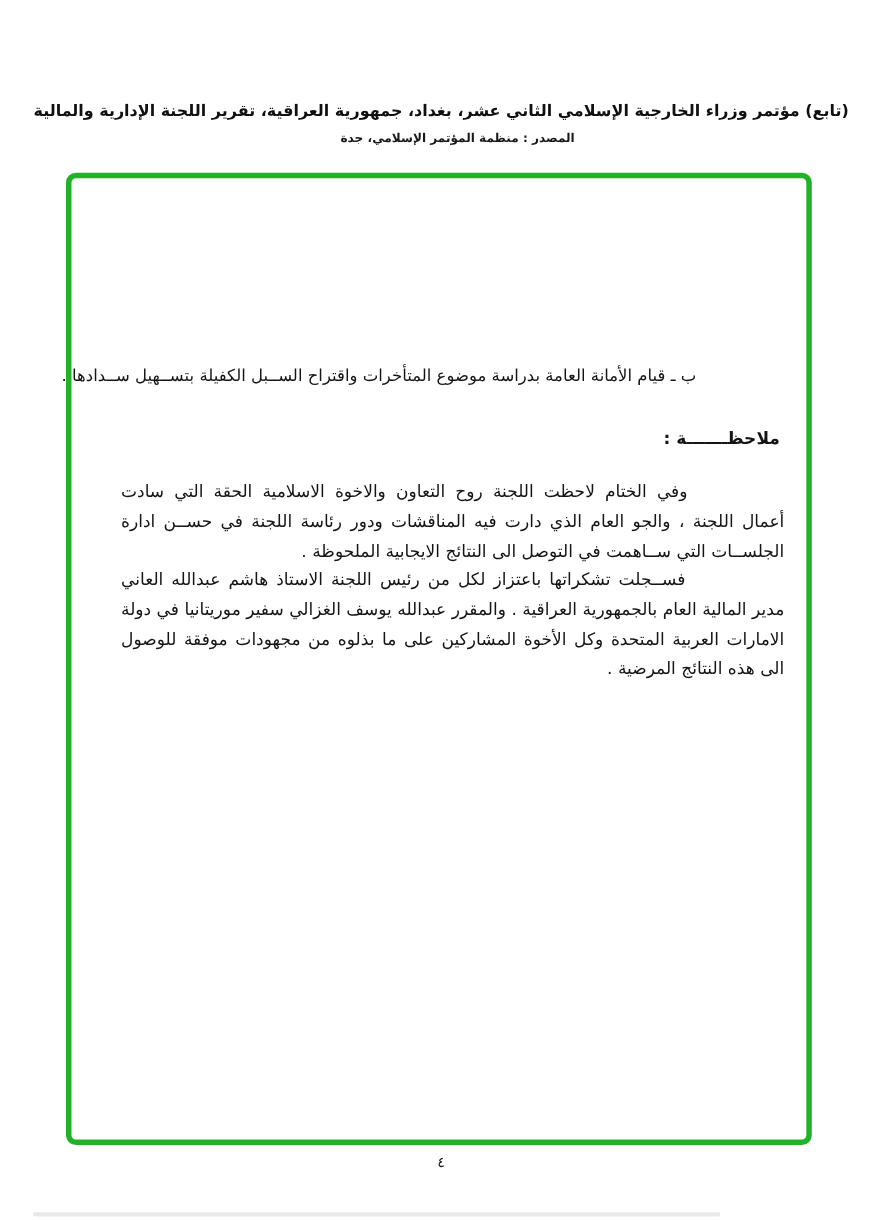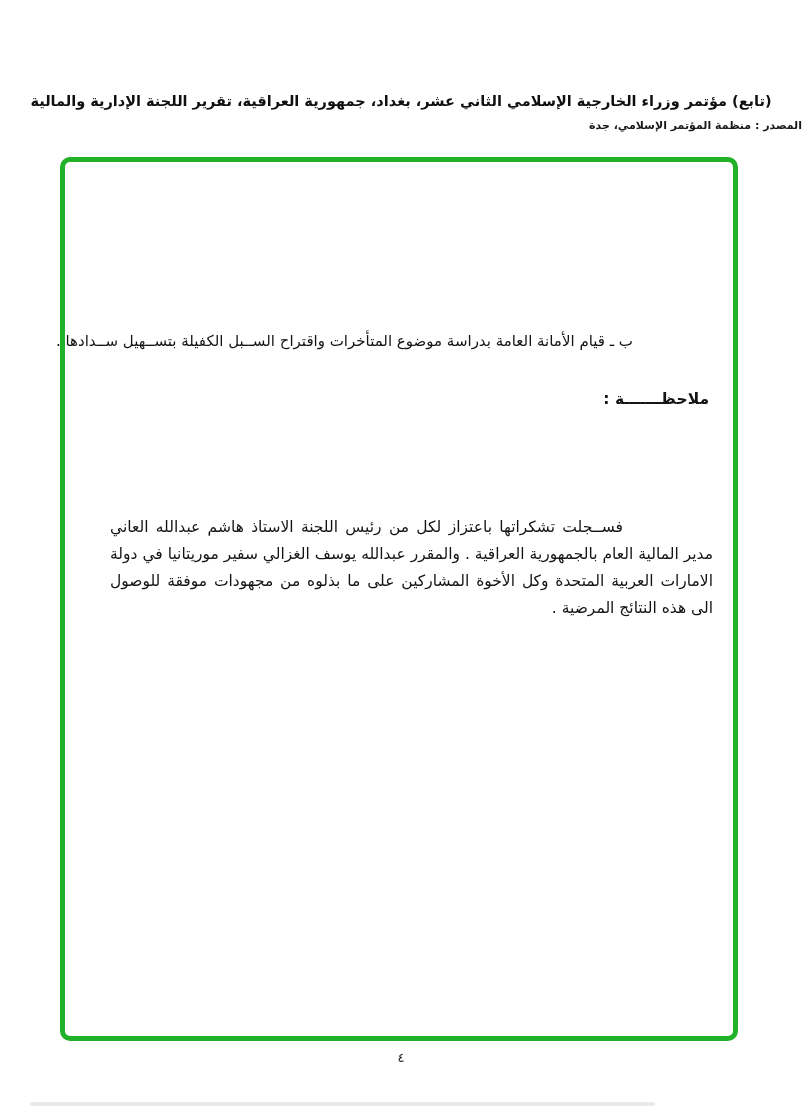--- a/index.html
+++ b/index.html
@@ -23,20 +23,21 @@
     font-weight: bold;
     color: #101010;
     direction: rtl;
     letter-spacing: 0;
   }
   .header-source {
     position: absolute;
     top: 119px;
     left: 0;
     width: 100%;
+    text-align: center;
     font-size: 11px;
     font-weight: bold;
     color: #181818;
     direction: rtl;
     padding-left: 30px;
   }
   .doc-frame {
     position: absolute;
     left: 60px;
     top: 157px;
@@ -94,26 +95,27 @@
 </style>
 </head>
 <body>
 
 <div class="page">
 
   <div class="header-title">(تابع) مؤتمر وزراء الخارجية الإسلامي الثاني عشر، بغداد، جمهورية العراقية، تقرير اللجنة الإدارية والمالية</div>
 
   <div class="header-source">المصدر :  منظمة المؤتمر الإسلامي، جدة</div>
 
-  <div class="doc-frame" style="border-color: rgb(34, 178, 42); border-radius: 10px;">
+  <div class="doc-frame" style="border-color: rgb(34, 178, 42);">
 
     <p class="item-b">ب ـ قيام الأمانة العامة بدراسة موضوع المتأخرات واقتراح الســبل الكفيلة بتســهيل ســدادها .</p>
 
     <p class="note-heading">ملاحظـــــــة :</p>
 
+    <p class="body-para para-1">وفي الختام لاحظت اللجنة روح التعاون والاخوة الاسلامية الحقة التي سادت أعمال اللجنة ، والجو العام الذي دارت فيه المناقشات ودور رئاسة اللجنة في حســن ادارة الجلســات التي ســاهمت في التوصل الى النتائج الايجابية الملحوظة .</p>
 
     <p class="body-para para-2">فســجلت تشكراتها باعتزاز لكل من رئيس اللجنة الاستاذ هاشم عبدالله العاني مدير المالية العام بالجمهورية العراقية . والمقرر عبدالله يوسف الغزالي سفير موريتانيا في دولة الامارات العربية المتحدة وكل الأخوة المشاركين على ما بذلوه من مجهودات موفقة للوصول الى هذه النتائج المرضية .</p>
   </div>
 
   <div class="page-number">٤</div>
 
   <div class="bottom-divider" style="background: rgb(233, 233, 233);"></div>
 
 </div>
 

